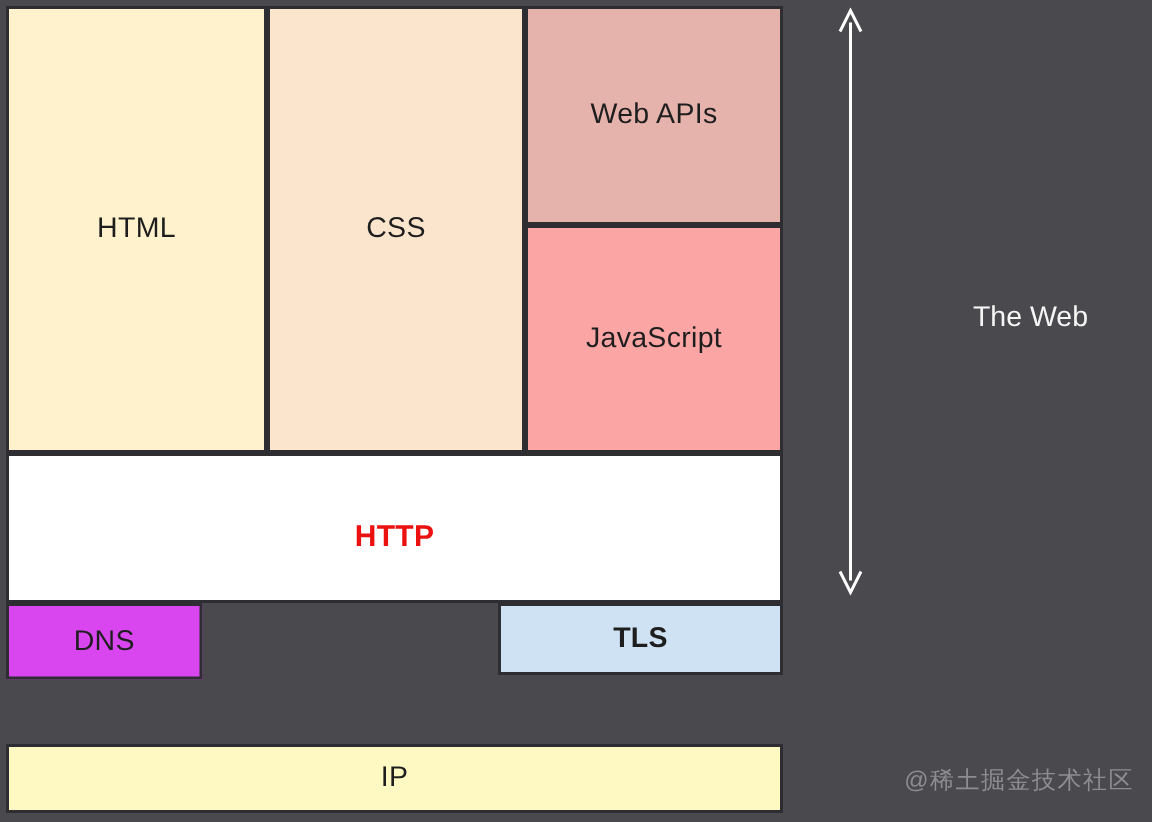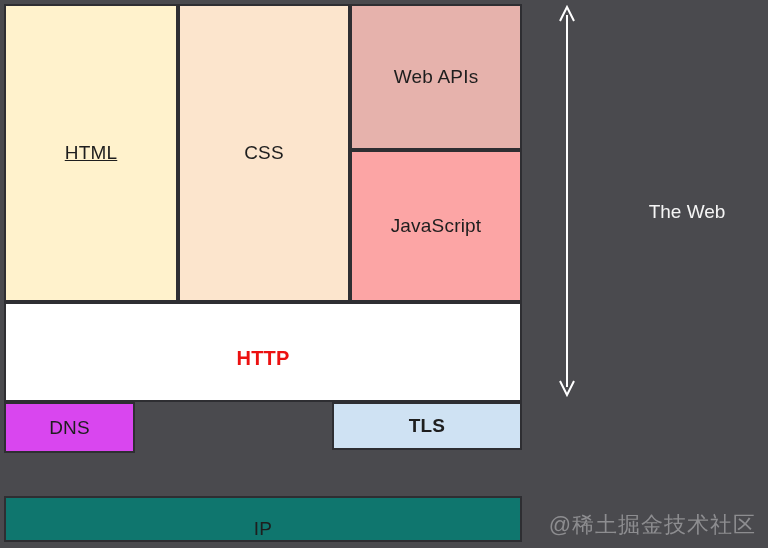--- a/index.html
+++ b/index.html
@@ -18,33 +18,33 @@
     position: absolute;
     box-sizing: border-box;
     border: 2px solid #2E2E32;
     display: flex;
     align-items: center;
     justify-content: center;
     font-size: 19px;
     color: #1E1E1E;
     letter-spacing: 0.2px;
   }
-  .box-html      { left: 4px;   top: 4px;   width: 174px; height: 298px; background: #FFF2CC; text-decoration: underline; }
+  .box-html      { left: 4px;   top: 4px;   width: 174px; height: 298px; background: #FFF2CC; }
   .box-css       { left: 178px; top: 4px;   width: 172px; height: 298px; background: #FCE5CD; text-align: right; }
   .box-webapis   { left: 350px; top: 4px;   width: 172px; height: 146px; background: #E6B2AC; }
   .box-js        { left: 350px; top: 150px; width: 172px; height: 152px; background: #fca5a5; }
   .box-http      { left: 4px;   top: 302px; width: 518px; height: 100px; background: #FFFFFF; }
   .box-http span { color: #EC1111; font-weight: bold; font-size: 20px; margin-top: 12px; }
   .box-dns       { left: 4px;   top: 402px; width: 131px; height: 51px;  background: #d946ef; }
   .box-udp       { left: 4px;   top: 453px; width: 131px; height: 43px;  background: #CFE2F3; }
   .box-tcp       { left: 135px; top: 402px; width: 387px; height: 94px;  background: #CFE2F3;
                    align-items: flex-start; }
   .box-tcp span  { position: absolute; left: 0; right: 0; top: 52px; text-align: center; }
   .box-tls       { left: 332px; top: 402px; width: 190px; height: 48px;  background: #CFE2F3; font-weight: bold; }
-  .box-ip        { left: 4px;   top: 496px; width: 518px; height: 46px;  background: #0f766e; align-items: flex-end; }
+  .box-ip        { left: 4px;   top: 496px; width: 518px; height: 46px;  background: #fef9c3; }
   .side-label {
     position: absolute;
     left: 602px;
     top: 201px;
     width: 170px;
     text-align: center;
     color: #F5F5F5;
     font-size: 19px;
   }
   .arrow-svg {
@@ -52,21 +52,21 @@
     left: 556px;
     top: 5px;
     width: 22px;
     height: 392px;
   }
   .watermark {
     position: absolute;
     right: 12px;
     top: 510px;
     color: #8D8D90;
-    font-size: 22px;
+    font-size: 16px;
     letter-spacing: 1px;
   }
 </style>
 </head>
 <body>
 
 <div class="stage">
 
   <div class="box box-html">
     <span>HTML</span>

